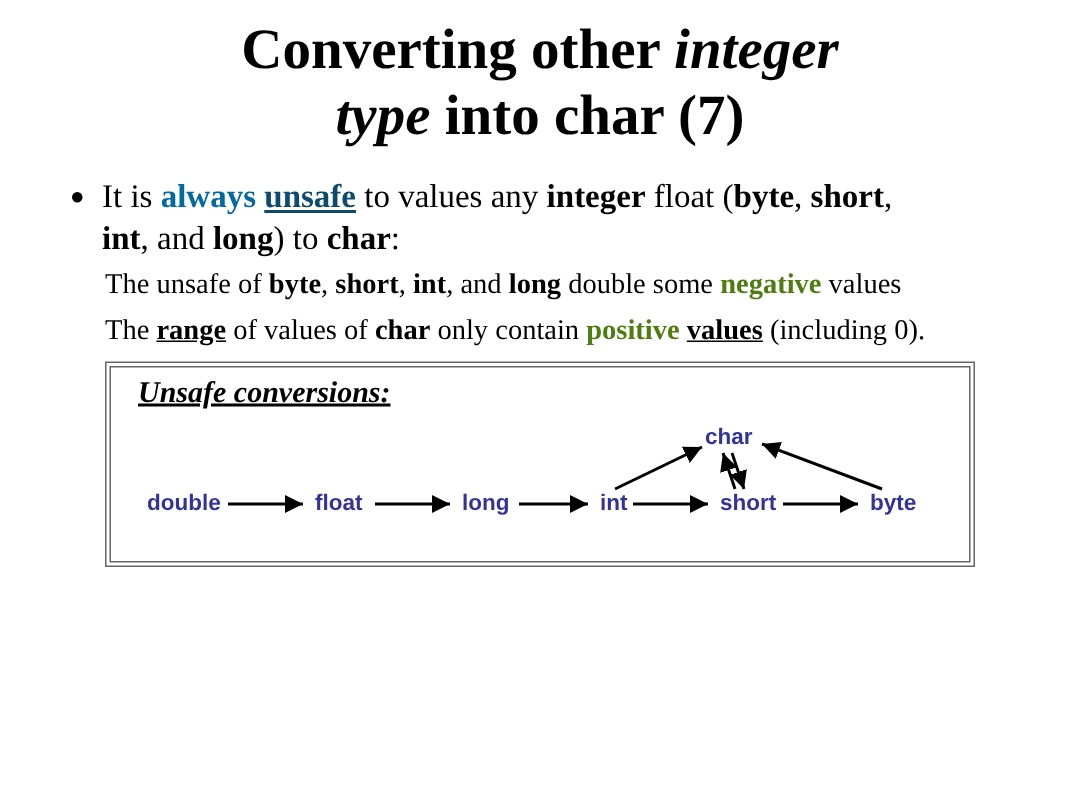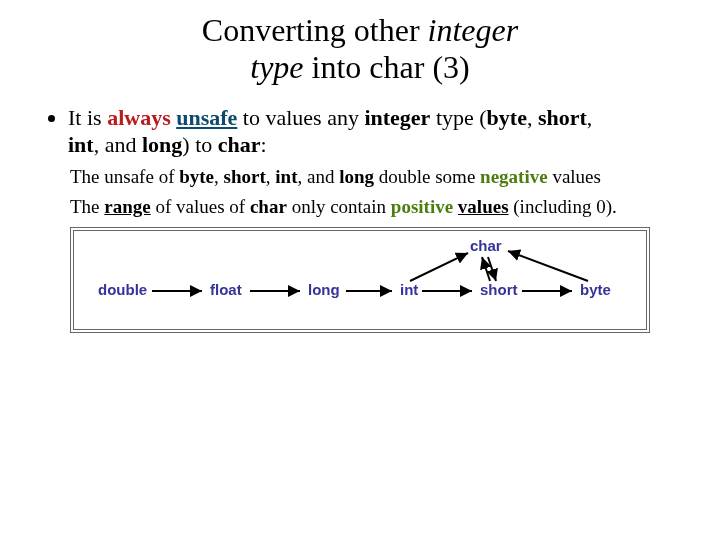--- a/index.html
+++ b/index.html
@@ -10,22 +10,22 @@
     background: #fff;
     font-family: "Times New Roman", Times, serif;
     color: #000;
   }
   .slide {
     padding: 12px 30px 10px 30px;
     box-sizing: border-box;
   }
   h1 {
     text-align: center;
-    font-size: 32px;
-    font-weight: normal;
+    font-size: 38px;
+    font-weight: bold;
     margin: 0 0 18px 0;
     line-height: 1.15;
   }
   .ital { font-style: italic; }
   .underline { text-decoration: underline; margin-top: 20px; }
   ul.bullets {
     list-style: disc;
     margin: 0 0 0 18px;
     padding: 0 0 0 20px;
   }
@@ -33,21 +33,21 @@
     font-size: 22px;
     line-height: 1.25;
     margin-bottom: 6px;
   }
   .sub {
     margin-left: 40px;
     font-size: 19px;
     line-height: 1.28;
     margin-top: 6px;
   }
-  .reds { font-weight: bold; color: #b91c1c; }
+  .reds { font-weight: bold; color: #0369a1; }
   .redund { font-weight: bold; color: #0c4a6e; text-decoration: underline; }
   .pos-neg { color: #4d7c0f; font-weight: bold; }
   .diagram-frame {
     border: 4px double #666;
     margin: 8px 40px 14px 40px;
     padding: 6px 16px 14px 16px;
   }
   .diag-title {
     font-style: italic;
     font-weight: bold;
@@ -63,38 +63,39 @@
     line-height: 1.35;
   }
 </style>
 </head>
 <body>
 
 <div class="slide">
 
   <h1>
     <span>Converting other </span><span class="ital">integer</span><br>
-    <span class="ital">type</span><span> into char (3)</span>
+    <span class="ital">type</span><span> into char (7)</span>
   </h1>
 
   <ul class="bullets">
     <li>
-      <span>It is </span><span class="reds">always</span><span> </span><span class="redund">unsafe</span><span> to values any </span><b>integer</b><span> type (</span><b>byte</b><span>, </span><b>short</b><span>, </span><br>
+      <span>It is </span><span class="reds">always</span><span> </span><span class="redund">unsafe</span><span> to values any </span><b>integer</b><span> float (</span><b>byte</b><span>, </span><b>short</b><span>, </span><br>
       <b>int</b><span>, and </span><b>long</b><span>) to </span><b>char</b><span>:</span>
     </li>
   </ul>
 
   <div class="sub">
     <span>The unsafe of </span><b>byte</b><span>, </span><b>short</b><span>, </span><b>int</b><span>, and </span><b>long</b><span> double some </span><span class="pos-neg">negative</span><span> values</span>
   </div>
   <div class="sub">
     <span>The </span><b class="underline">range</b><span> of values of </span><b>char</b><span> only contain </span><span class="pos-neg">positive</span><span> </span><b class="underline">values</b><span> (including 0).</span>
   </div>
 
   <div class="diagram-frame">
+    <div class="diag-title">Unsafe conversions:</div>
     <svg class="diag-svg" width="560" height="78" viewBox="0 0 560 78">
       <defs>
         <marker id="ah" markerWidth="8" markerHeight="8" refX="6" refY="3" orient="auto">
           <path d="M0,0 L6,3 L0,6 Z" fill="#000"></path>
         </marker>
       </defs>
 
       <text class="typelbl" x="8" y="58">double</text>
       <text class="typelbl" x="120" y="58">float</text>
       <text class="typelbl" x="218" y="58">long</text>

